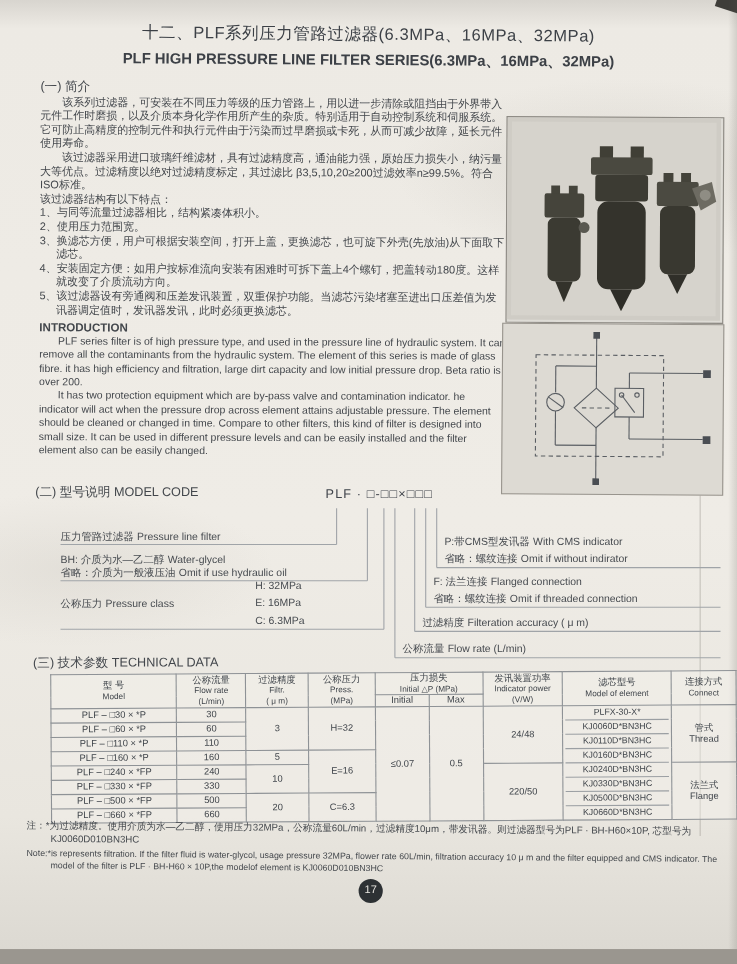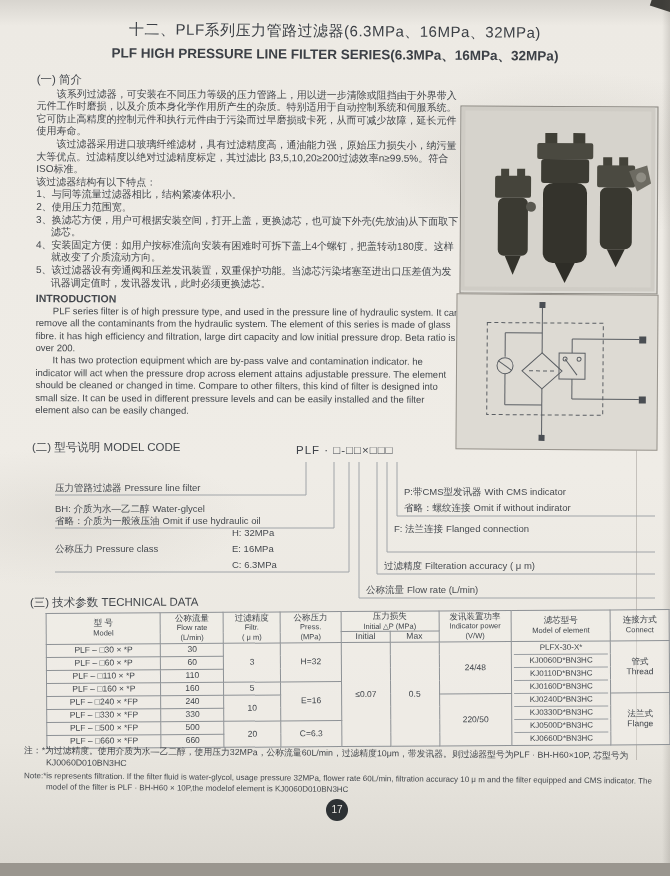--- a/index.html
+++ b/index.html
@@ -192,20 +192,23 @@
     <div class="mc-label" style="left:232px;top:121px;">C: 6.3MPa</div>
 
     <div class="mc-label" style="left:404px;top:48px;">
       <span>P:带CMS型发讯器</span><span class="en">With CMS indicator</span>
     </div>
     <div class="mc-label" style="left:404px;top:64px;">
       <span>省略：螺纹连接</span><span class="en">Omit if without indirator</span>
     </div>
     <div class="mc-label" style="left:394px;top:85px;">
       <span>F: 法兰连接</span><span class="en">Flanged connection</span>
+    </div>
+    <div class="mc-label" style="left:394px;top:100px;">
+      <span>省略：螺纹连接</span><span class="en">Omit if threaded connection</span>
     </div>
     <div class="mc-label" style="left:384px;top:122px;">
       <span>过滤精度</span><span class="en">Filteration accuracy ( μ m)</span>
     </div>
     <div class="mc-label" style="left:366px;top:146px;">
       <span>公称流量</span><span class="en">Flow rate (L/min)</span>
     </div>
   </div>
 
   <div class="tech-head">(三) 技术参数 TECHNICAL DATA</div>

